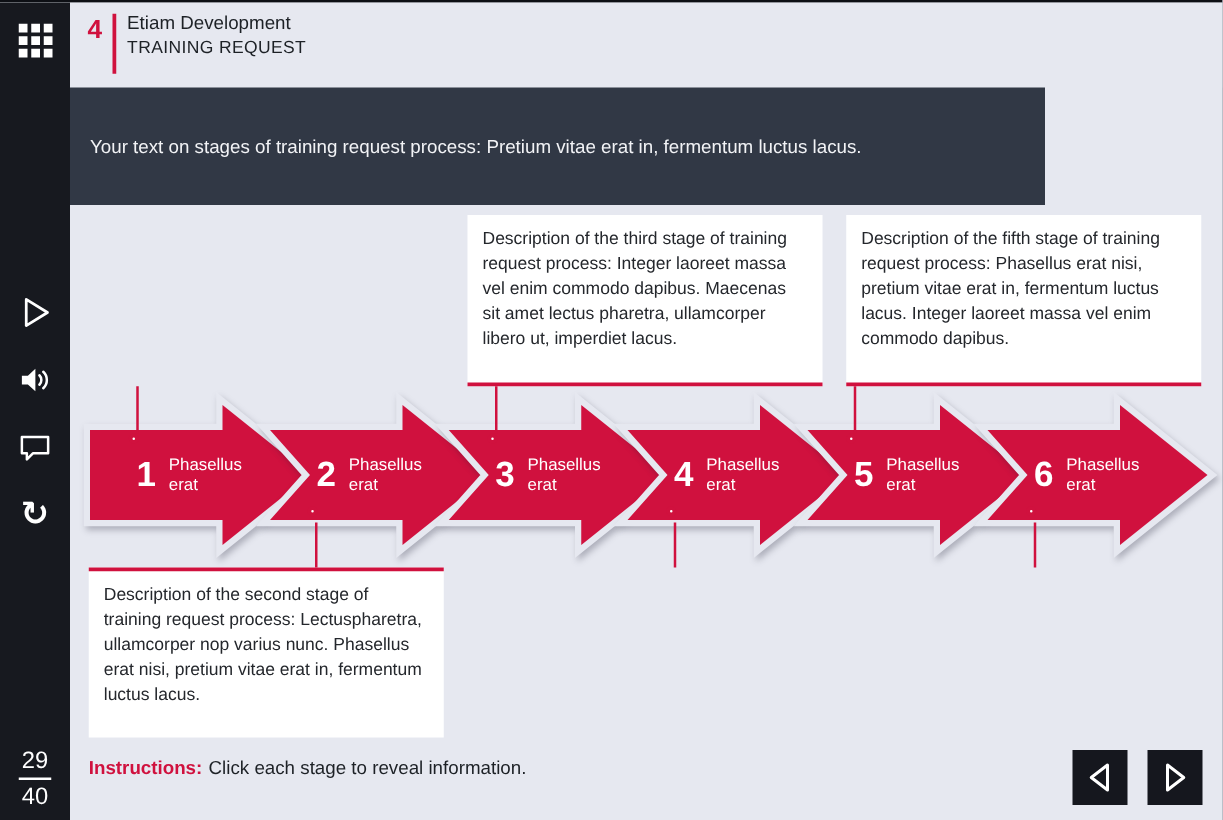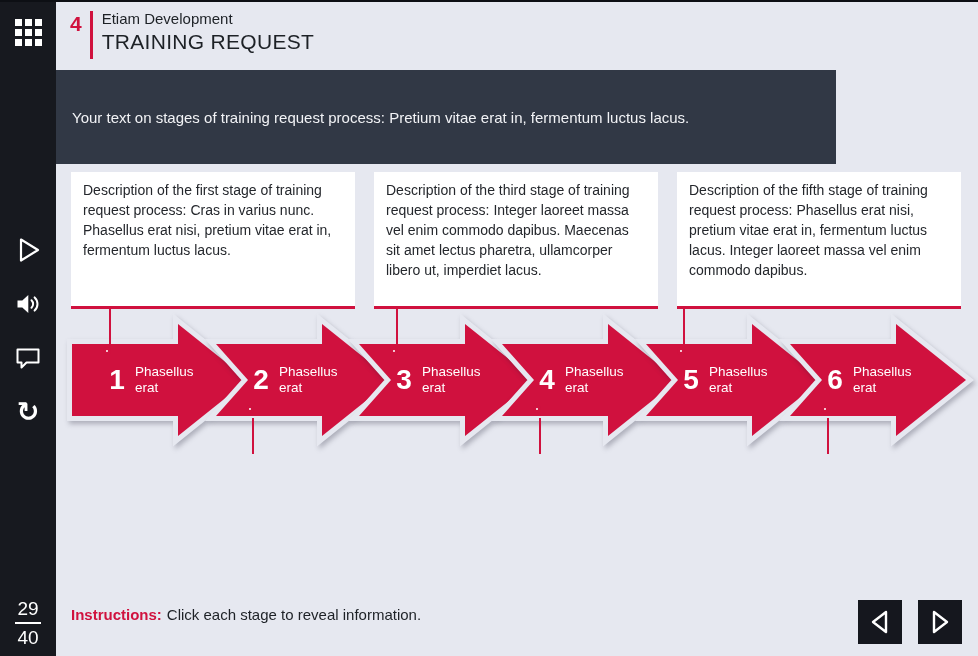--- a/index.html
+++ b/index.html
@@ -25,21 +25,21 @@
   .uni-replay{color:#fff;font-size:27px;line-height:1;font-family:"DejaVu Sans",sans-serif;font-weight:bold;}
   .counter{position:absolute;left:0;bottom:8px;width:56px;text-align:center;color:#fff;
            font-weight:normal;font-size:19px;line-height:1.25;}
   .counter-divider{width:26px;height:2px;background:#fff;margin:2px auto;}
   
   .header{position:absolute;left:56px;top:0;right:0;height:68px;background:var(--page-bg);
           display:flex;align-items:flex-start;padding:8px 0 0 14px;}
   .hnum{color:var(--accent);font-weight:bold;font-size:21px;line-height:1;padding-top:3px;}
   .hdiv{width:3px;height:48px;background:var(--accent);margin:1px 9px 0 8px;}
   .htxt .pre{font-size:15px;color:var(--text-dark);line-height:1.25;}
-  .htxt .ttl{font-size:21px;color:var(--text-dark);letter-spacing:.3px;line-height:1.2;}
+  .htxt .ttl{font-size:14px;color:var(--text-dark);letter-spacing:.3px;line-height:1.2;}
   
   .banner{position:absolute;left:56px;top:68px;width:780px;height:94px;background:var(--banner-bg);
           display:flex;align-items:center;padding:0 16px;}
   .banner p{color:var(--text-light);font-size:15px;}
   
   .box{position:absolute;width:284px;background:var(--box-bg);color:#24272c;
        font-size:14px;line-height:1.43;padding:8px 12px 4px;overflow:hidden;z-index:5;}
   .box.top{top:170px;height:137px;border-bottom:3px solid var(--accent);}
   .box.bottom{top:452px;height:136px;border-top:3px solid var(--accent);}
   
@@ -116,30 +116,30 @@
     <div class="htxt">
       <div class="pre">Etiam Development</div>
       <div class="ttl">TRAINING REQUEST</div>
     </div>
   </header>
 
   <div class="banner">
     <p>Your text on stages of training request process: Pretium vitae erat in, fermentum luctus lacus.</p>
   </div>
 
-  <div class="box top" style="left:71px">
-    <p>Description of the first stage of training request process: Cras in varius nunc. Phasellus erat nisi, pretium vitae erat in, fermentum luctus lacus.</p>
-  </div>
   <div class="box top" style="left:374px">
     <p>Description of the third stage of training request process: Integer laoreet massa vel enim commodo dapibus. Maecenas sit amet lectus pharetra, ullamcorper libero ut, imperdiet lacus.</p>
   </div>
   <div class="box top" style="left:677px">
     <p>Description of the fifth stage of training request process: Phasellus erat nisi, pretium vitae erat in, fermentum luctus lacus. Integer laoreet massa vel enim commodo dapibus.</p>
   </div>
 
+  <div class="box bottom" style="left:71px">
+    <p>Description of the second stage of training request process: Lectuspharetra, ullamcorper nop varius nunc. Phasellus erat nisi, pretium vitae erat in, fermentum luctus lacus.</p>
+  </div>
 
   <svg class="arrow" style="left:72px" width="176" height="112" viewBox="0 0 176 112">
     <polygon points="0,20 106,20 106,0 176,56 106,112 106,92 0,92"></polygon>
   </svg>
   <svg class="arrow" style="left:216px" width="176" height="112" viewBox="0 0 176 112">
     <polygon points="0,20 106,20 106,0 176,56 106,112 106,92 0,92 32,56"></polygon>
   </svg>
   <svg class="arrow" style="left:359px" width="176" height="112" viewBox="0 0 176 112">
     <polygon points="0,20 106,20 106,0 176,56 106,112 106,92 0,92 32,56"></polygon>
   </svg>

